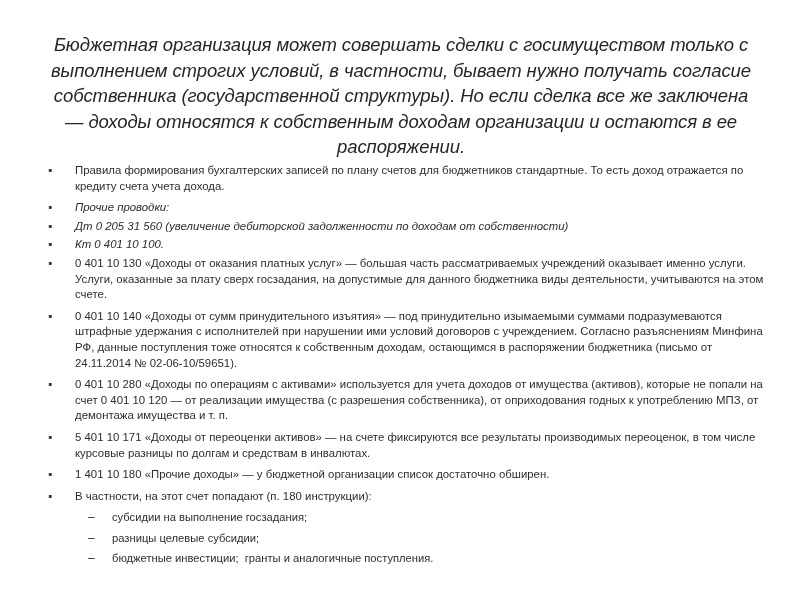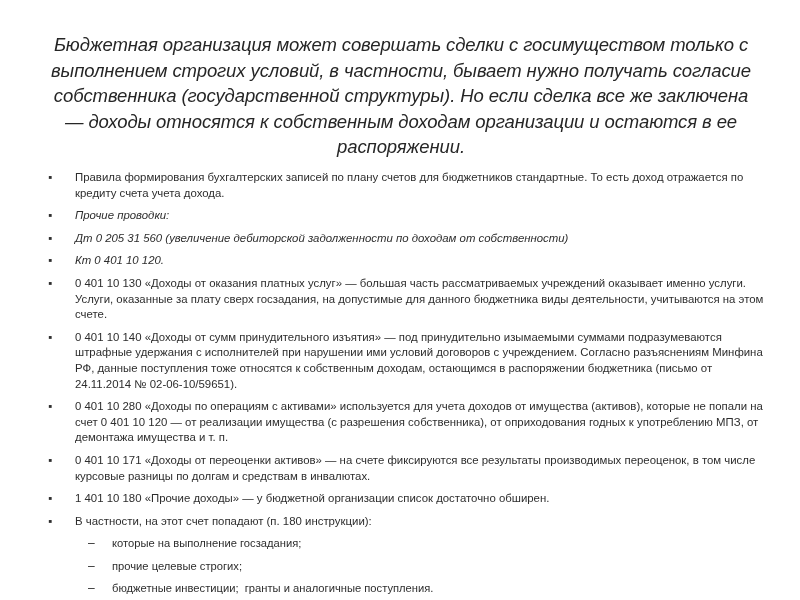--- a/index.html
+++ b/index.html
@@ -70,21 +70,20 @@
     text-align: left;
     color: #2d2d2d;
     font-size: 11.4px;
     line-height: 15.6px;
     user-select: none;
   }
 
   .bullet .btext {
     display: block;
     white-space: pre-wrap;
-    margin-top: 7px;
   }
 
   .bullet.italic .btext { font-style: italic; }
 
   
   .bullet.sub {
     padding-left: 72px;
     margin-bottom: 5px;
     font-size: 11.2px;
     line-height: 15.4px;
@@ -115,53 +114,53 @@
       <div class="bullet italic tight">
         <span class="marker">▪</span>
         <span class="btext">Прочие проводки:</span>
       </div>
       <div class="bullet italic tight">
         <span class="marker">▪</span>
         <span class="btext">Дт 0 205 31 560 (увеличение дебиторской задолженности по доходам от собственности)</span>
       </div>
       <div class="bullet italic tight">
         <span class="marker">▪</span>
-        <span class="btext">Кт 0 401 10 120.</span>
+        <span class="btext">Кт 0 401 10 100.</span>
       </div>
       <div class="bullet">
         <span class="marker">▪</span>
         <span class="btext">0 401 10 130 «Доходы от оказания платных услуг» — большая часть рассматриваемых учреждений оказывает именно услуги. Услуги, оказанные за плату сверх госзадания, на допустимые для данного бюджетника виды деятельности, учитываются на этом счете.</span>
       </div>
       <div class="bullet">
         <span class="marker">▪</span>
         <span class="btext">0 401 10 140 «Доходы от сумм принудительного изъятия» — под принудительно изымаемыми суммами подразумеваются штрафные удержания с исполнителей при нарушении ими условий договоров с учреждением. Согласно разъяснениям Минфина РФ, данные поступления тоже относятся к собственным доходам, остающимся в распоряжении бюджетника (письмо от 24.11.2014 № 02-06-10/59651).</span>
       </div>
       <div class="bullet">
         <span class="marker">▪</span>
         <span class="btext">0 401 10 280 «Доходы по операциям с активами» используется для учета доходов от имущества (активов), которые не попали на счет 0 401 10 120 — от реализации имущества (с разрешения собственника), от оприходования годных к употреблению МПЗ, от демонтажа имущества и т. п.</span>
       </div>
       <div class="bullet">
         <span class="marker">▪</span>
-        <span class="btext">0 401 10 171 «Доходы от переоценки активов» — на счете фиксируются все результаты производимых переоценок, в том числе курсовые разницы по долгам и средствам в инвалютах.</span>
+        <span class="btext">5 401 10 171 «Доходы от переоценки активов» — на счете фиксируются все результаты производимых переоценок, в том числе курсовые разницы по долгам и средствам в инвалютах.</span>
       </div>
       <div class="bullet">
         <span class="marker">▪</span>
         <span class="btext">1 401 10 180 «Прочие доходы» — у бюджетной организации список достаточно обширен.</span>
       </div>
       <div class="bullet">
         <span class="marker">▪</span>
         <span class="btext">В частности, на этот счет попадают (п. 180 инструкции):</span>
       </div>
       <div class="bullet sub">
         <span class="marker">–</span>
-        <span class="btext">которые на выполнение госзадания;</span>
+        <span class="btext">субсидии на выполнение госзадания;</span>
       </div>
       <div class="bullet sub">
         <span class="marker">–</span>
-        <span class="btext">прочие целевые строгих;</span>
+        <span class="btext">разницы целевые субсидии;</span>
       </div>
       <div class="bullet sub">
         <span class="marker">–</span>
         <span class="btext">бюджетные инвестиции;  гранты и аналогичные поступления.</span>
       </div>
     </div>
 
 </div>
 
 </body></html>

